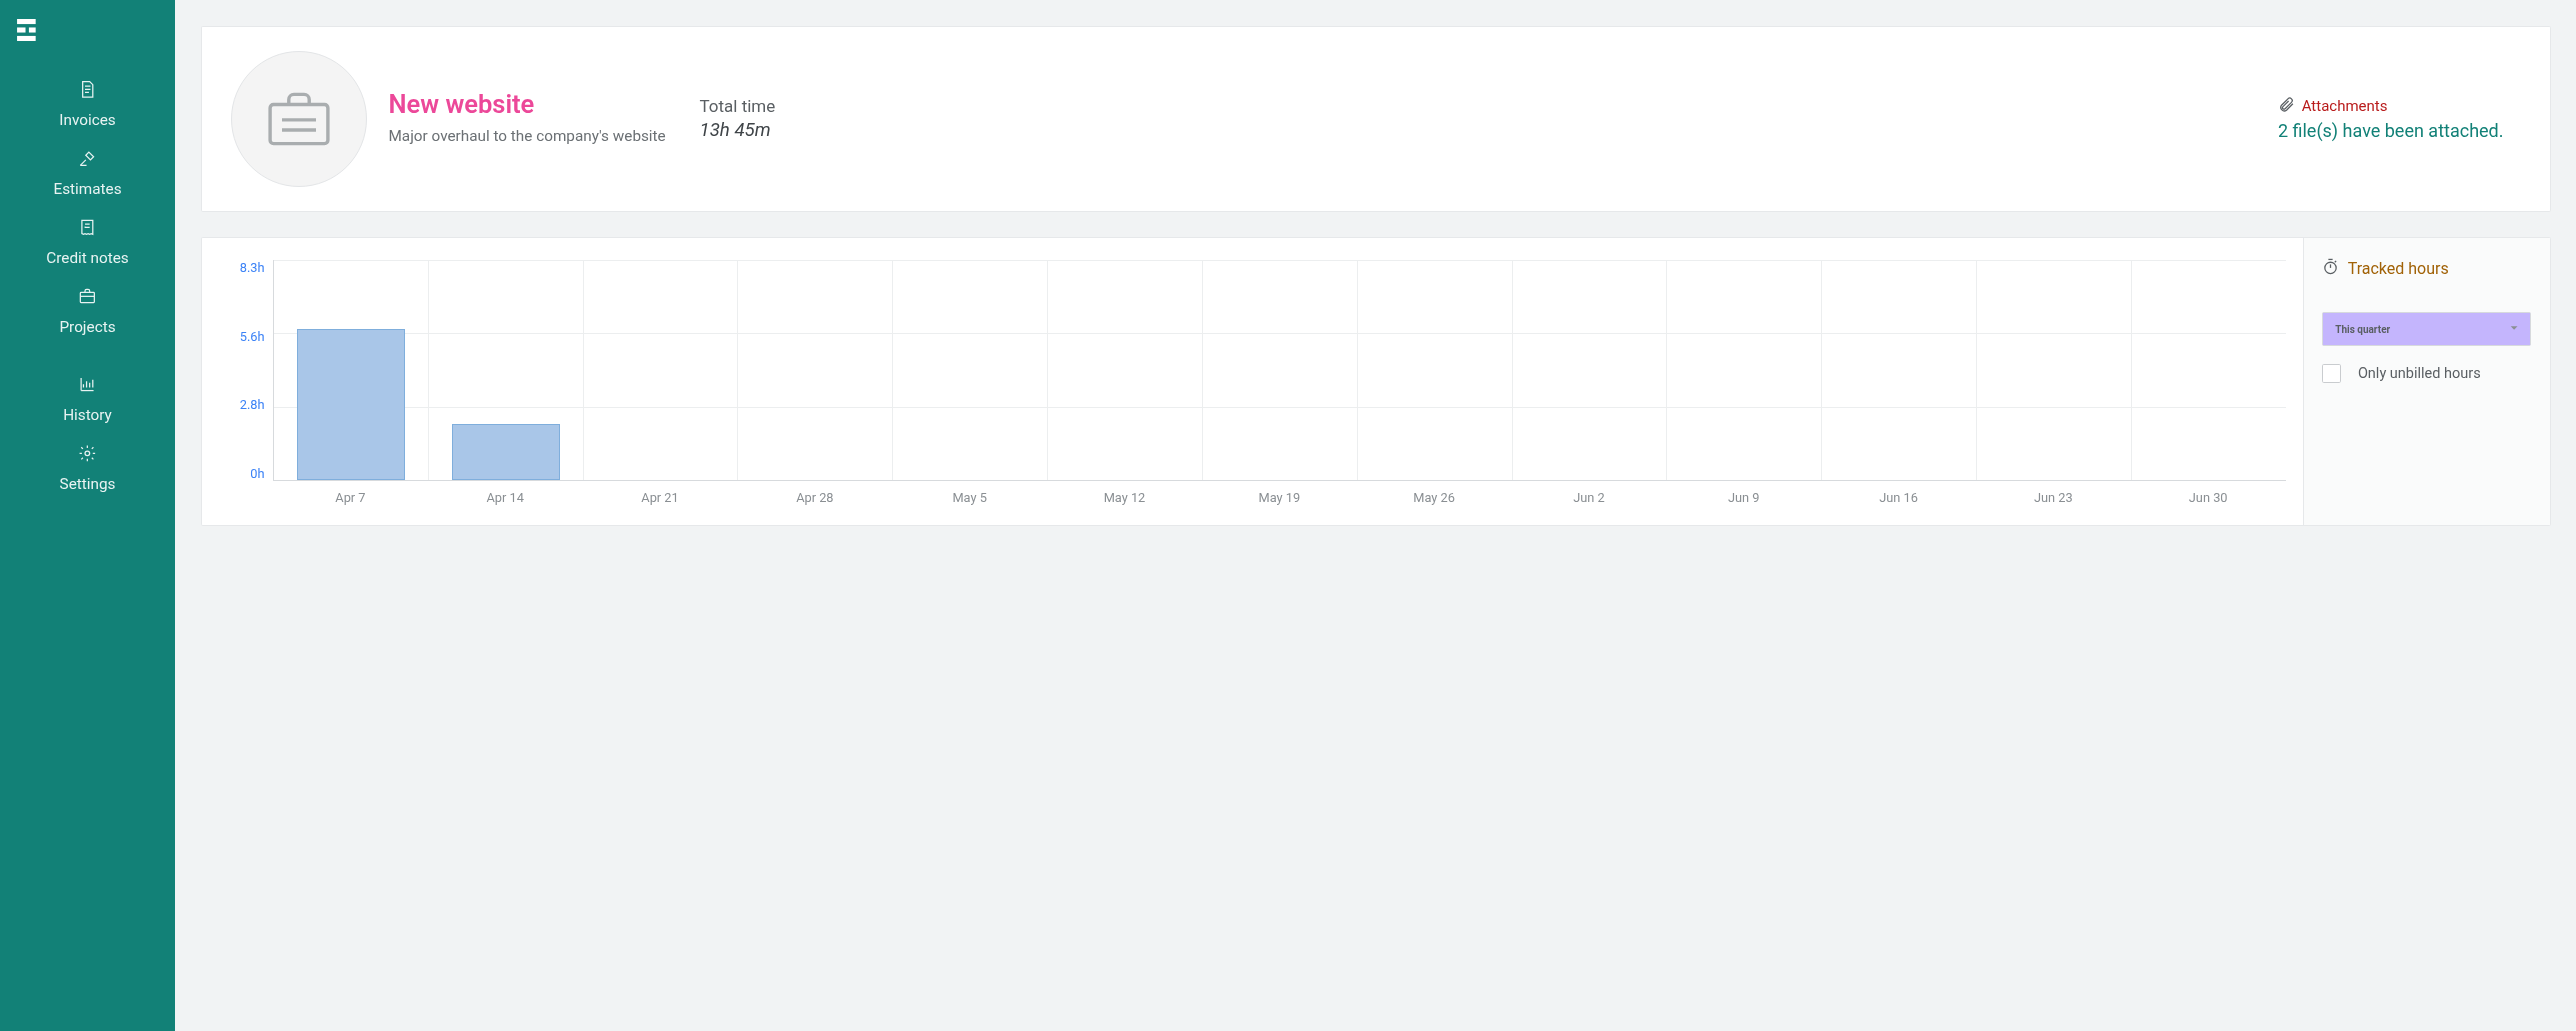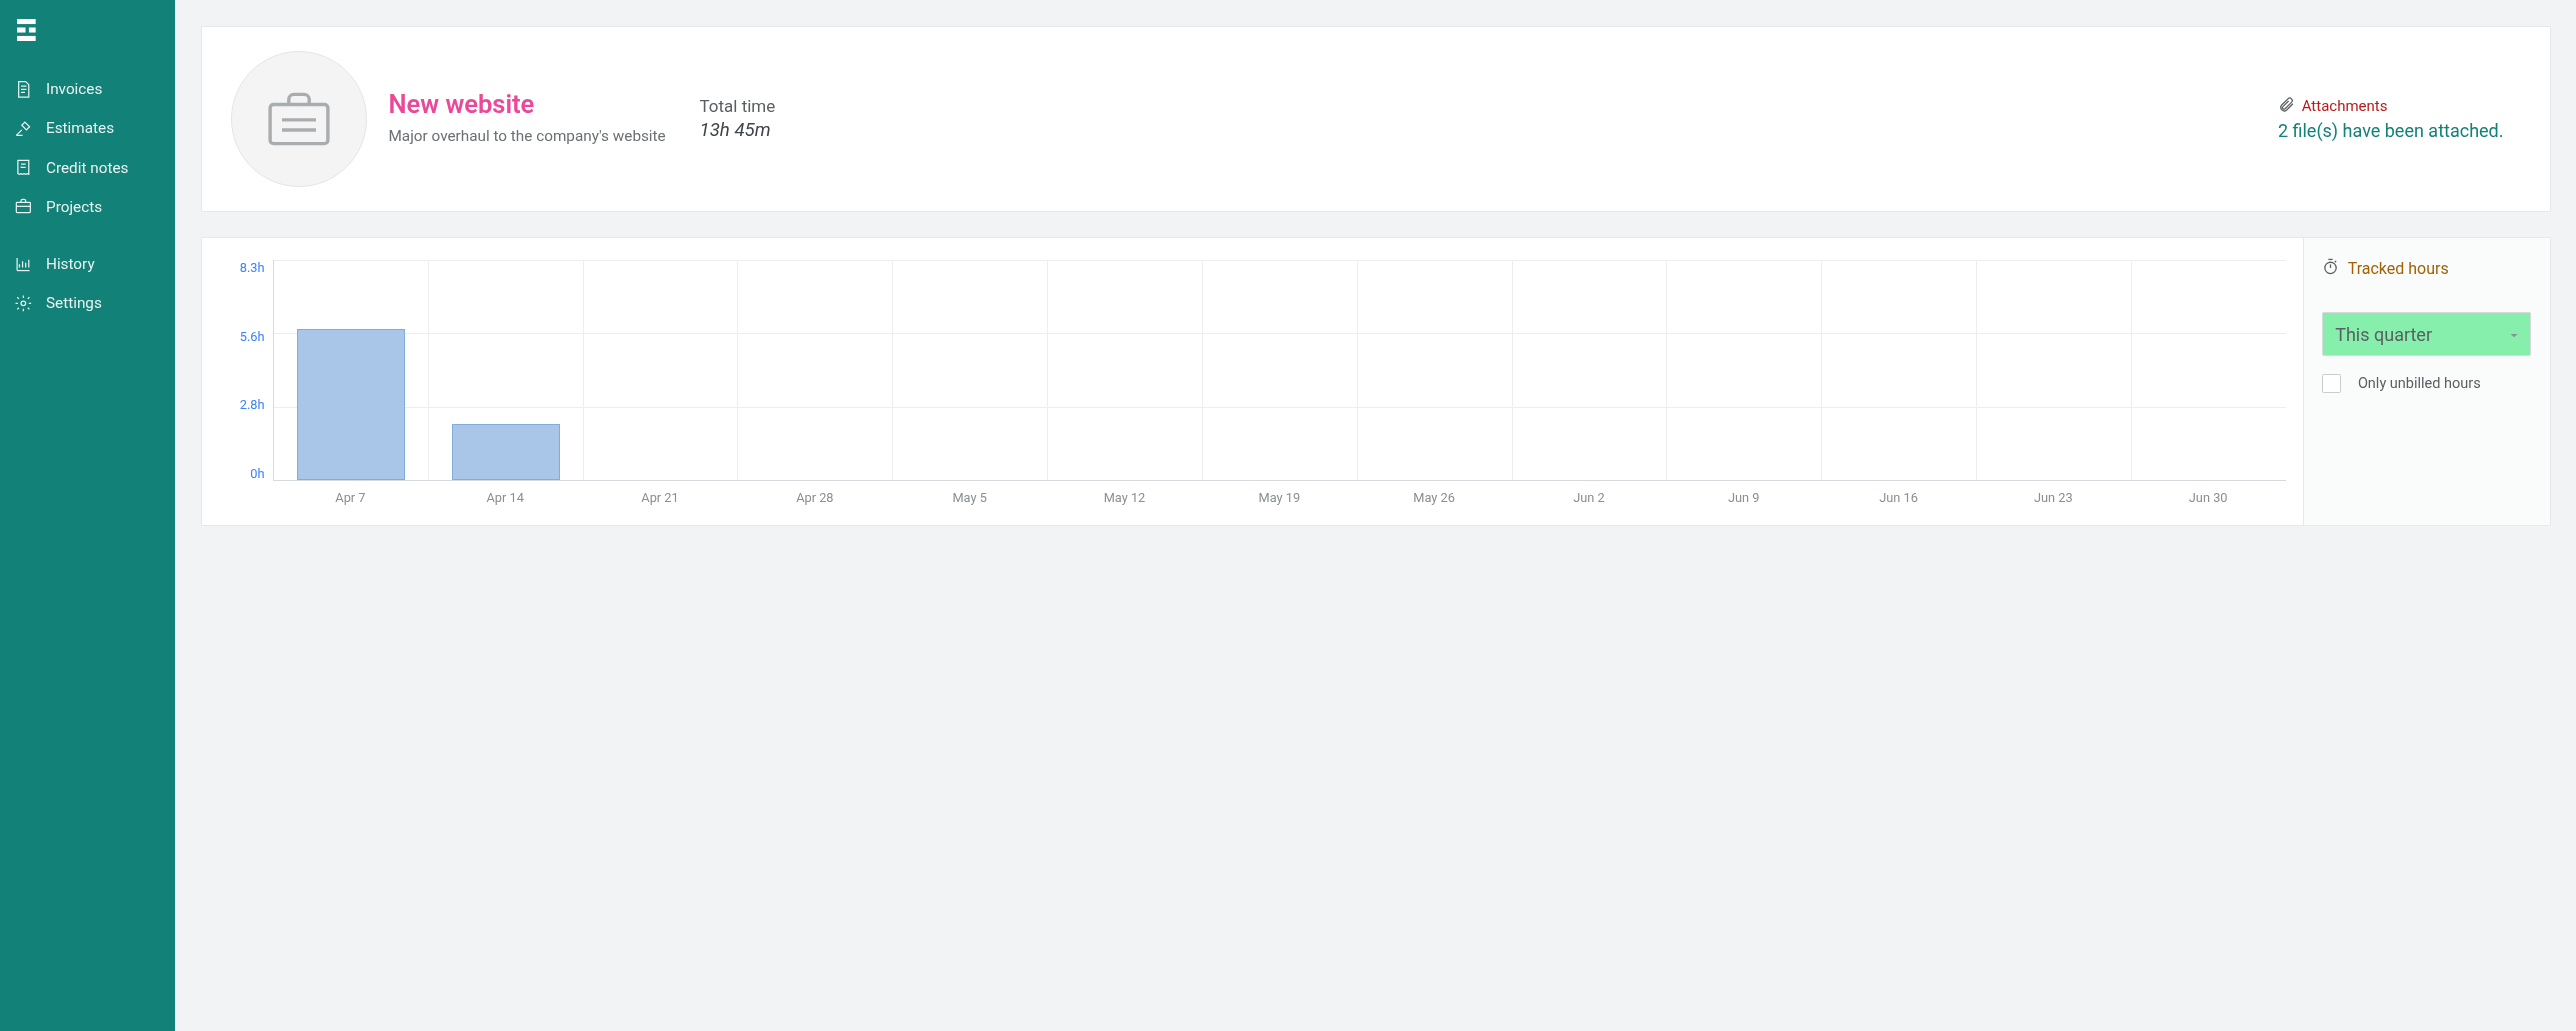--- a/index.html
+++ b/index.html
@@ -28,20 +28,21 @@
   .logo svg { display: block; }
   .nav-group { padding-top: 5.1px; }
   .nav-item {
     display: flex;
     align-items: center;
     gap: 12px;
     padding: 10.2px 13.6px;
     color: #e8f3f2;
     font-size: 15.3px;
     cursor: pointer;
+    flex-direction: column;
   }
   .nav-item .icon {
     width: 20.4px;
     display: flex;
     justify-content: center;
     align-items: center;
   }
   .nav-item svg { stroke: #e8f3f2; }
   .nav-sep { height: 18.7px; }
 
@@ -137,27 +138,28 @@
     display: flex;
     align-items: center;
     gap: 8.5px;
     font-size: 16px;
     color: #a16207;
     margin-bottom: 33px;
   }
   .select {
     position: relative;
     border: 0.9px solid #d7dadd;
-    background: #86efac;
+    background: #c4b5fd;
     border-radius: 1.7px;
     padding: 10.2px 34px 10.2px 12px;
-    font-size: 18px;
+    font-size: 10px;
     color: #5a5f63;
     cursor: pointer;
     margin-bottom: 18.7px;
+    font-weight: bold;
   }
   .select .caret {
     position: absolute;
     right: 10.2px; top: 50%;
     transform: translateY(-50%);
   }
   .checkbox-row {
     display: flex;
     align-items: center;
     gap: 17px;

